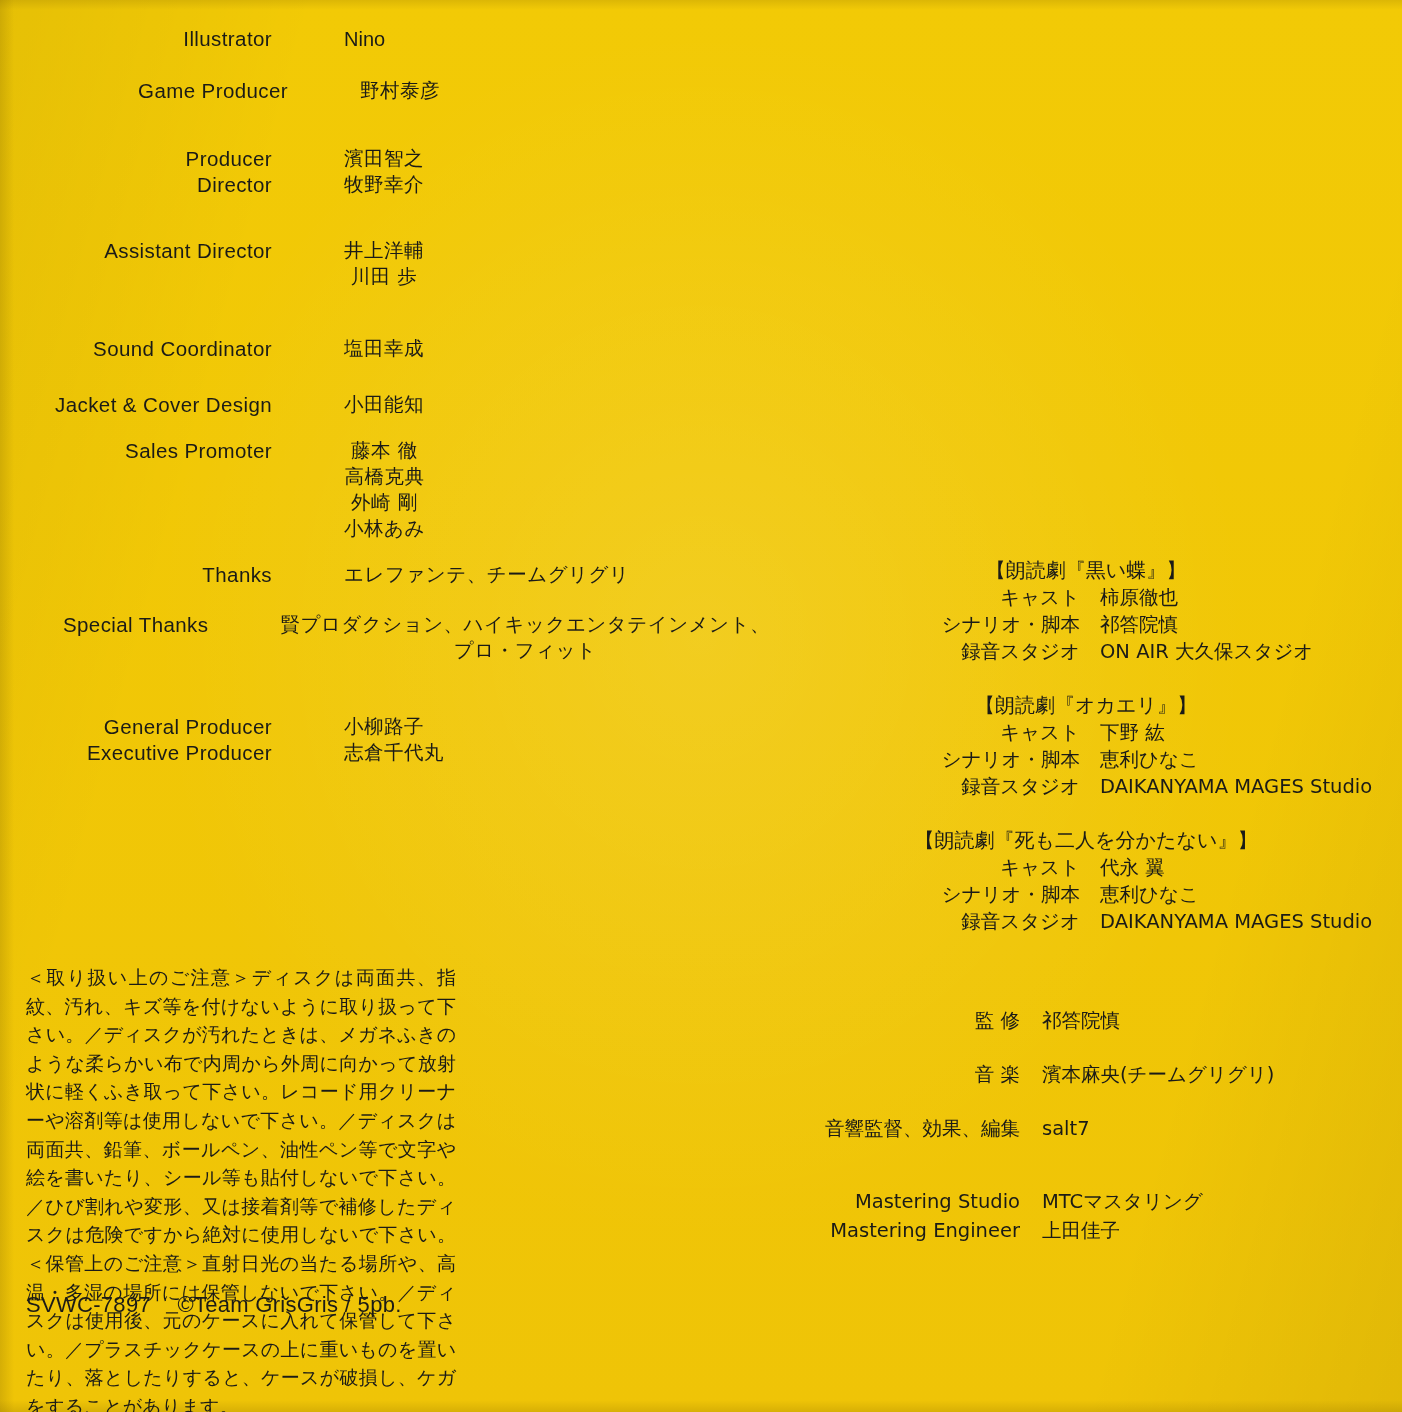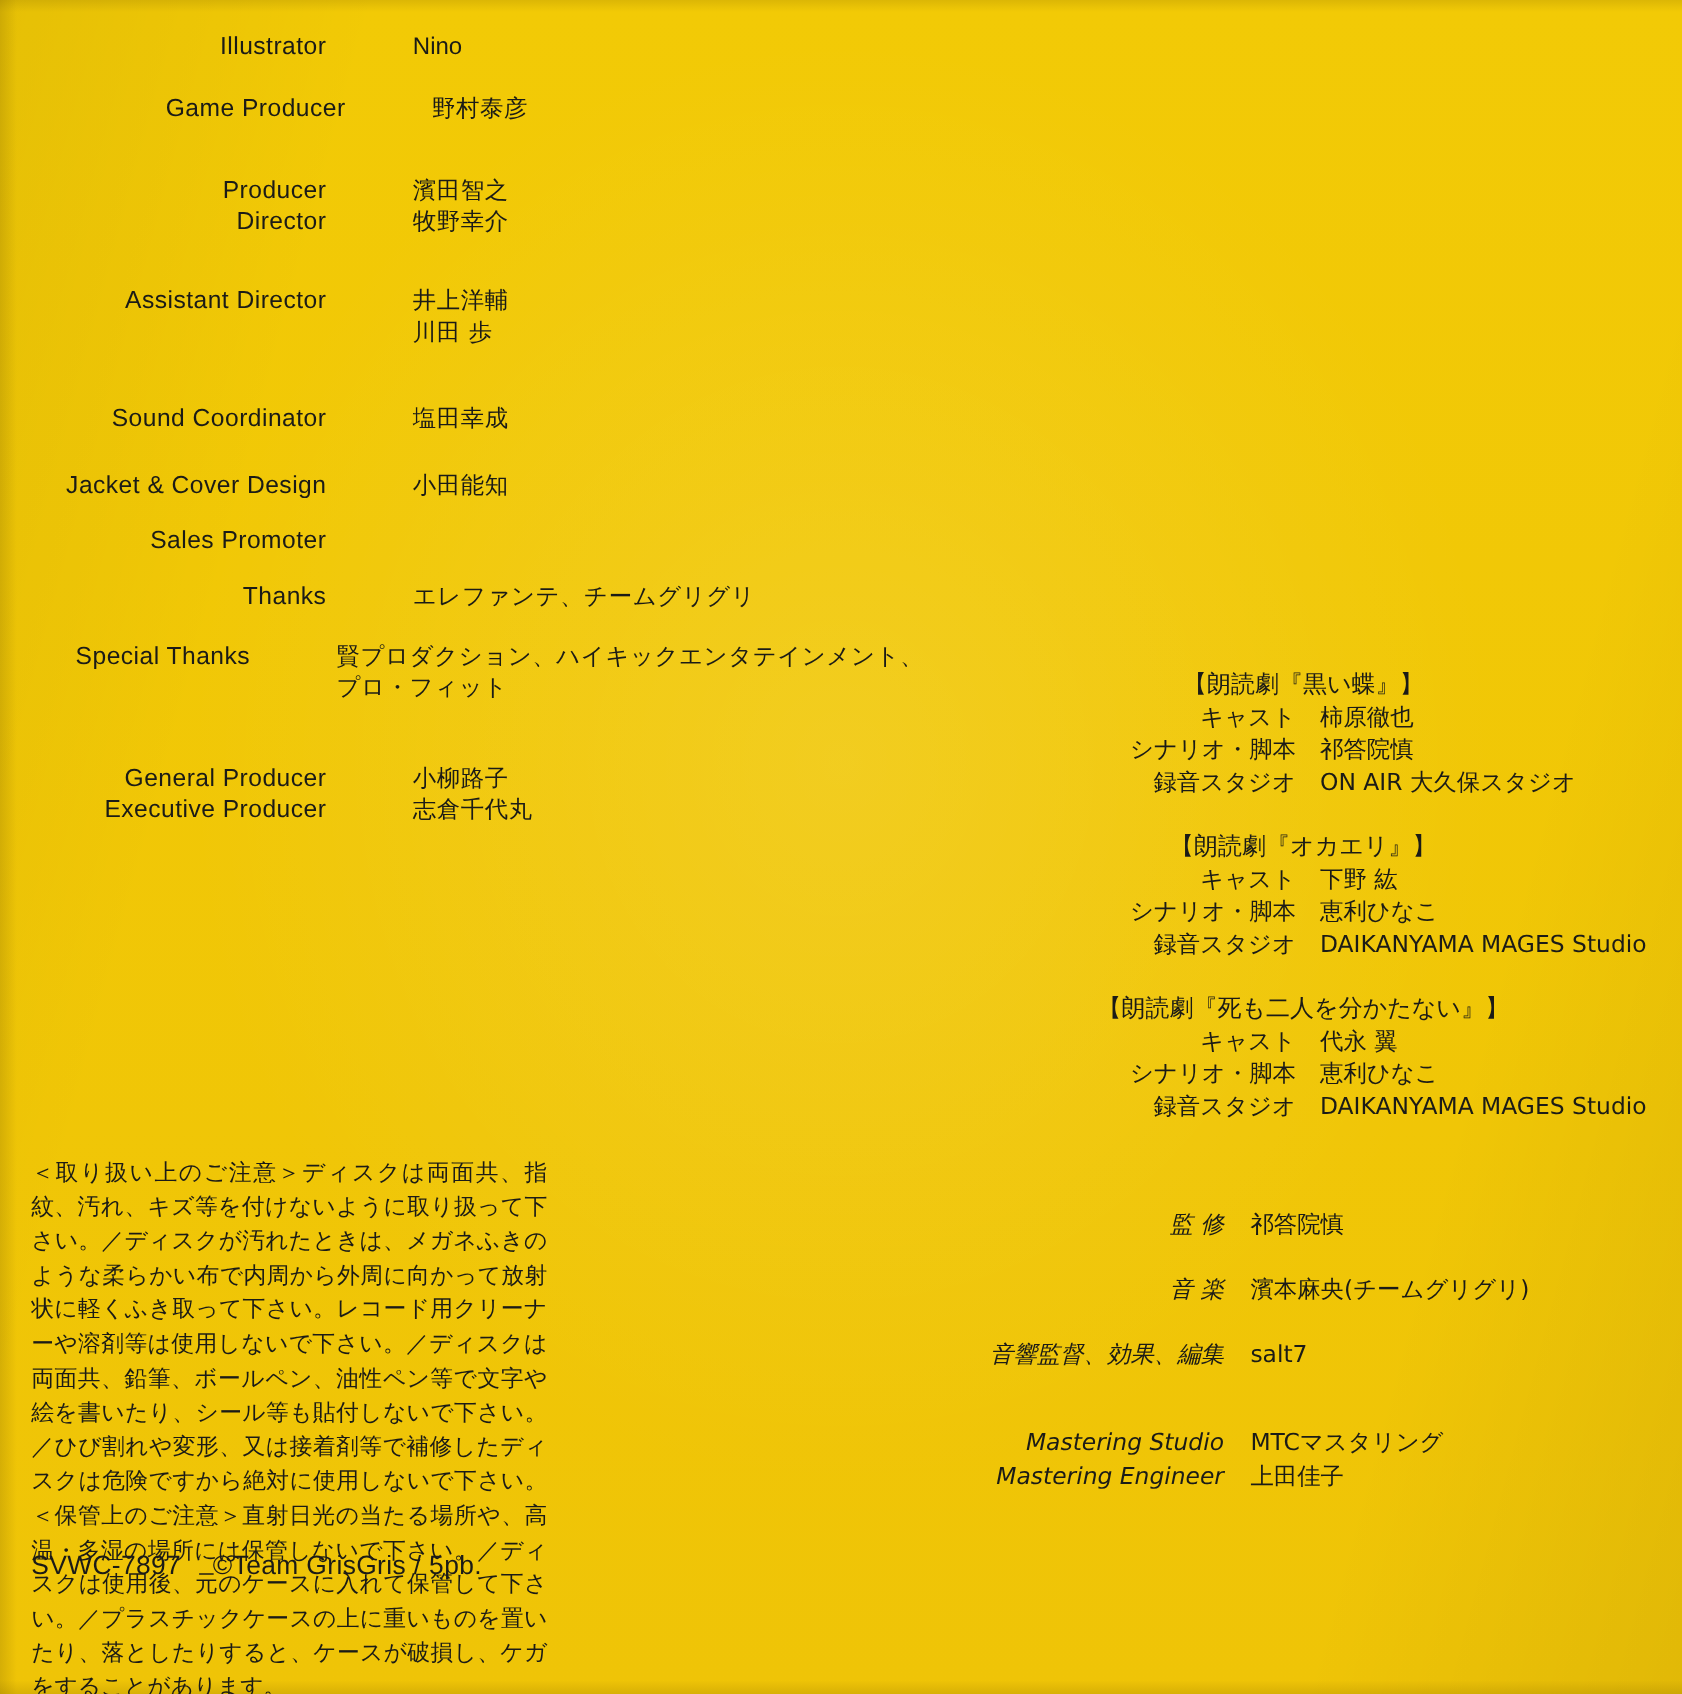--- a/index.html
+++ b/index.html
@@ -77,20 +77,21 @@
     line-height: 26px;
   }
   .credit-names .nm {
     display: block;
     white-space: nowrap;
   }
   .jp {
     font-family: "DejaVu Sans", "Liberation Sans", sans-serif;
     font-size: 19.5px;
     letter-spacing: 0.5px;
+    text-align: center;
   }
 
   
   .right-col {
     position: absolute;
     left: 770px;
     top: 556px;
     width: 632px;
   }
   .drama-block {
@@ -128,21 +129,21 @@
   }
   .staff-label {
     width: 250px;
     text-align: right;
     font-family: "DejaVu Sans", "Liberation Sans", sans-serif;
   }
   .staff-value {
     padding-left: 22px;
     font-family: "DejaVu Sans", "Liberation Sans", sans-serif;
   }
-  .staff-label.wide { width: 250px; font-style: italic; }
+  .staff-label.wide { width: 250px; }
 
   .mastering {
     margin-top: 44px;
   }
   .mastering .staff-row { line-height: 29px; }
 
   
   .caution {
     position: absolute;
     left: 26px;
@@ -225,20 +226,26 @@
 
     <div class="credit-row" style="margin-bottom:20px;">
       <div class="credit-role">Jacket &amp; Cover Design</div>
       <div class="credit-names jp">
         <span class="nm">小田能知</span>
       </div>
     </div>
 
     <div class="credit-row" style="margin-bottom:20px;">
       <div class="credit-role">Sales Promoter</div>
+      <div class="credit-names jp">
+        <span class="nm">藤本 徹</span>
+        <span class="nm">高橋克典</span>
+        <span class="nm">外崎 剛</span>
+        <span class="nm">小林あみ</span>
+      </div>
     </div>
 
 
     <div class="credit-row" style="margin-bottom:24px;">
       <div class="credit-role">Thanks</div>
       <div class="credit-names jp">
         <span class="nm">エレファンテ、チームグリグリ</span>
       </div>
     </div>
 

